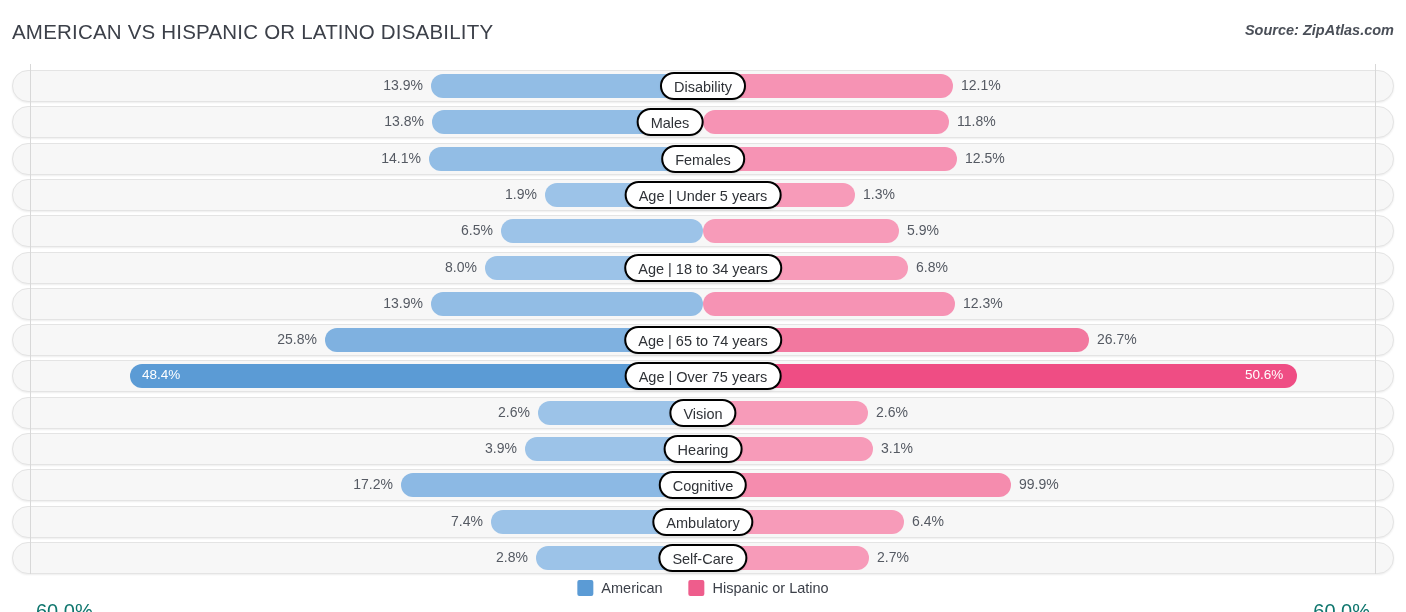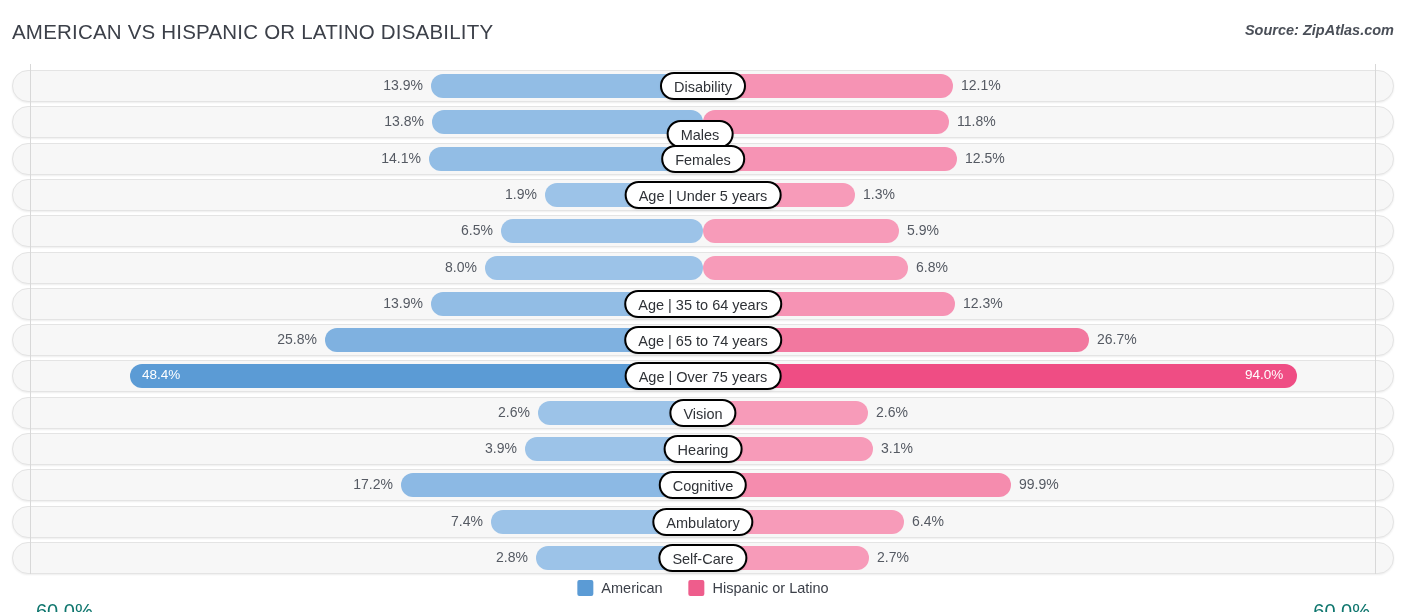--- a/index.html
+++ b/index.html
@@ -184,21 +184,21 @@
           <div class="val val-left" style="right: 971px;">13.9%</div>
           <div class="val val-right" style="left: 949px;">12.1%</div>
           <div class="center-pill" style="left: 691px;">Disability</div>
         </div>
         <div class="row" style="top: 48.3px;">
           <div class="track"></div>
           <div class="bar bar-left" style="width: 271px; left: 420px; background: rgb(146, 189, 229);"></div>
           <div class="bar bar-right" style="width: 246px; left: 691px; background: rgb(246, 147, 180);"></div>
           <div class="val val-left" style="right: 970px;">13.8%</div>
           <div class="val val-right" style="left: 945px;">11.8%</div>
-          <div class="center-pill" style="left: 688px; margin-top: 12px;">Males</div>
+          <div class="center-pill" style="left: 658px;">Males</div>
         </div>
         <div class="row" style="top: 84.6px;">
           <div class="track"></div>
           <div class="bar bar-left" style="width: 274px; left: 417px; background: rgb(146, 189, 229);"></div>
           <div class="bar bar-right" style="width: 254px; left: 691px; background: rgb(246, 147, 180);"></div>
           <div class="val val-left" style="right: 973px;">14.1%</div>
           <div class="val val-right" style="left: 953px;">12.5%</div>
           <div class="center-pill" style="left: 691px;">Females</div>
         </div>
         <div class="row" style="top: 120.9px;">
@@ -215,43 +215,43 @@
           <div class="bar bar-right" style="width: 196px; left: 691px; background: rgb(247, 155, 185);"></div>
           <div class="val val-left" style="right: 901px;">6.5%</div>
           <div class="val val-right" style="left: 895px;">5.9%</div>
         </div>
         <div class="row" style="top: 193.5px;">
           <div class="track"></div>
           <div class="bar bar-left" style="width: 218px; left: 473px; background: rgb(156, 195, 232);"></div>
           <div class="bar bar-right" style="width: 205px; left: 691px; background: rgb(247, 155, 185);"></div>
           <div class="val val-left" style="right: 917px;">8.0%</div>
           <div class="val val-right" style="left: 904px;">6.8%</div>
+          <div class="center-pill" style="left: 691px;">Age | 18 to 34 years</div>
         </div>
         <div class="row" style="top: 229.8px;">
           <div class="track"></div>
           <div class="bar bar-left" style="width: 272px; left: 419px; background: rgb(146, 189, 229);"></div>
           <div class="bar bar-right" style="width: 252px; left: 691px; background: rgb(246, 147, 180);"></div>
           <div class="val val-left" style="right: 971px;">13.9%</div>
           <div class="val val-right" style="left: 951px;">12.3%</div>
-          <div class="center-pill" style="left: 691px;">Age | 35 to 64 years</div>
         </div>
         <div class="row" style="top: 266.1px;">
           <div class="track"></div>
           <div class="bar bar-left" style="width: 378px; left: 313px; background: rgb(127, 177, 224);"></div>
           <div class="bar bar-right" style="width: 386px; left: 691px; background: rgb(242, 120, 159);"></div>
           <div class="val val-left" style="right: 1077px;">25.8%</div>
           <div class="val val-right" style="left: 1085px;">26.7%</div>
           <div class="center-pill" style="left: 691px;">Age | 65 to 74 years</div>
         </div>
         <div class="row" style="top: 302.4px;">
           <div class="track"></div>
           <div class="bar bar-left" style="width: 573px; left: 118px; background: rgb(91, 155, 213);"></div>
           <div class="bar bar-right" style="width: 594px; left: 691px; background: rgb(239, 77, 132);"></div>
           <div class="val val-left inside" style="left: 130px;">48.4%</div>
-          <div class="val val-right inside" style="left: 1233px;">94.0%</div>
+          <div class="val val-right inside" style="left: 1233px;">50.6%</div>
           <div class="center-pill" style="left: 691px;">Age | Over 75 years</div>
         </div>
         <div class="row" style="top: 338.7px;">
           <div class="track"></div>
           <div class="bar bar-left" style="width: 165px; left: 526px; background: rgb(156, 195, 232);"></div>
           <div class="bar bar-right" style="width: 165px; left: 691px; background: rgb(247, 155, 185);"></div>
           <div class="val val-left" style="right: 864px;">2.6%</div>
           <div class="val val-right" style="left: 864px;">2.6%</div>
           <div class="center-pill" style="left: 691px;">Vision</div>
         </div>

